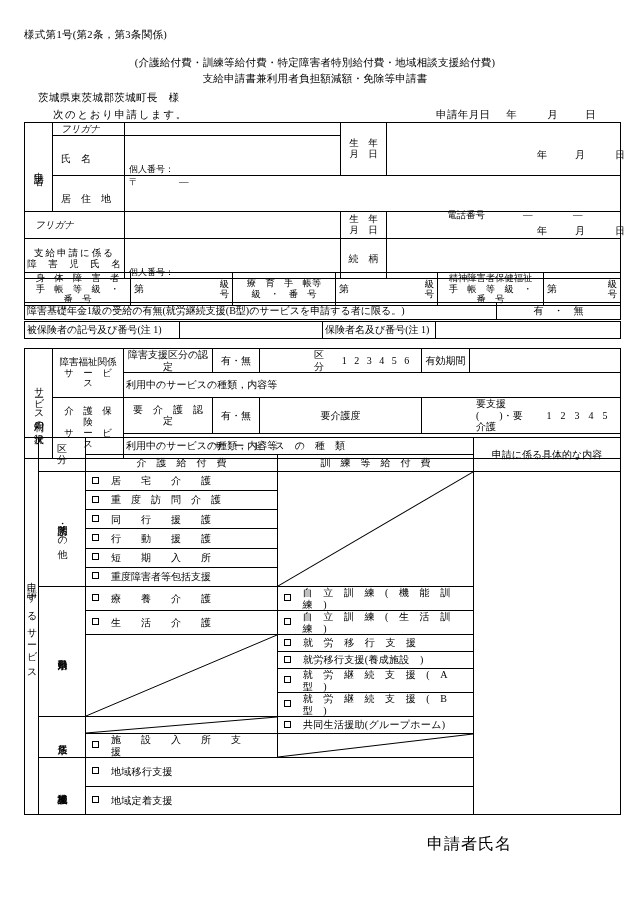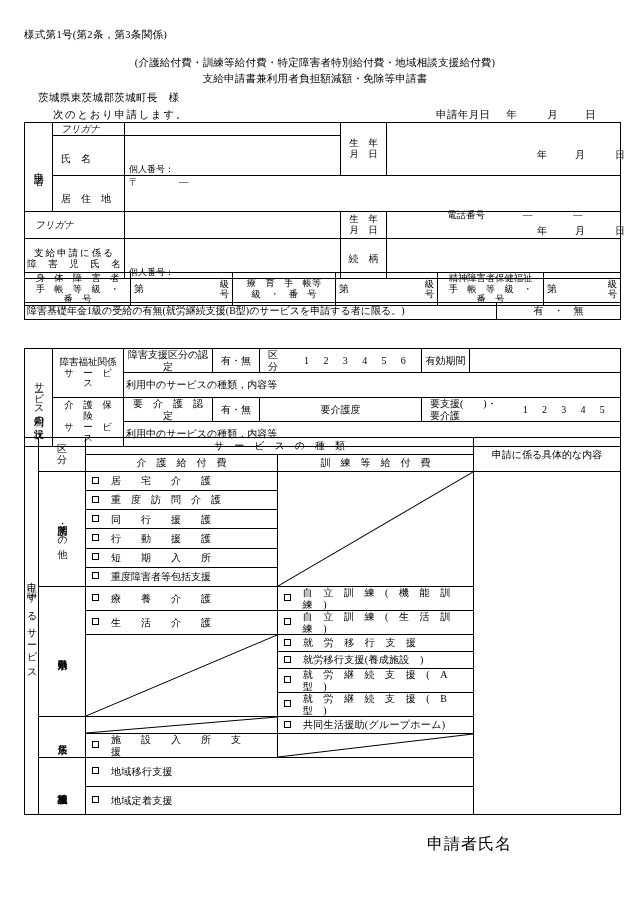--- a/index.html
+++ b/index.html
@@ -96,21 +96,21 @@
 
   
   .pension { position: absolute; left: 24px; top: 302px; width: 596px; }
   .insured { position: absolute; left: 24px; top: 321px; width: 596px; }
 
   
   .usage { position: absolute; left: 24px; top: 348px; width: 596px; }
   .usage td { height: 19px; }
   .usage .hdr-cell { text-align: center; font-size: 10px; }
   .numlist { display: flex; padding: 0 6px; align-items: center; }
-  .numlist .t { margin-right: 14px; }
+  .numlist .t { margin-right: 14px; margin-left: 46px; }
   .numlist .n { width: 26px; text-align: center; }
 
   
   .services { position: absolute; left: 24px; top: 437px; width: 596px; }
   .services td { height: 19px; }
   .chk {
     display: inline-block;
     width: 7px; height: 7px;
     border: 1px solid #000;
     margin-right: 6px;
@@ -297,20 +297,38 @@
         </colgroup>
       <tbody>
           <tr>
         <td class="lft">障害基礎年金1級の受給の有無(就労継続支援(B型)のサービスを申請する者に限る。)</td>
         <td class="ctr">有　・　無</td>
       </tr>
     </tbody>
       </table>
   </div>
 
+  <div class="insured">
+    <table class="grid">
+      <colgroup>
+          <col style="width:155px">
+          <col style="width:143px">
+          <col style="width:113px">
+          <col style="width:185px">
+        </colgroup>
+      <tbody>
+          <tr>
+        <td class="lft">被保険者の記号及び番号(注 1)</td>
+        <td></td>
+        <td class="lft">保険者名及び番号(注 1)</td>
+        <td></td>
+      </tr>
+    </tbody>
+      </table>
+  </div>
 
   <div class="usage">
     <table class="grid">
       <colgroup>
         <col style="width:28px">
           <col style="width:71px">
           <col style="width:89px">
         <col style="width:47px">
           <col style="width:162px">
           <col style="width:48px">

